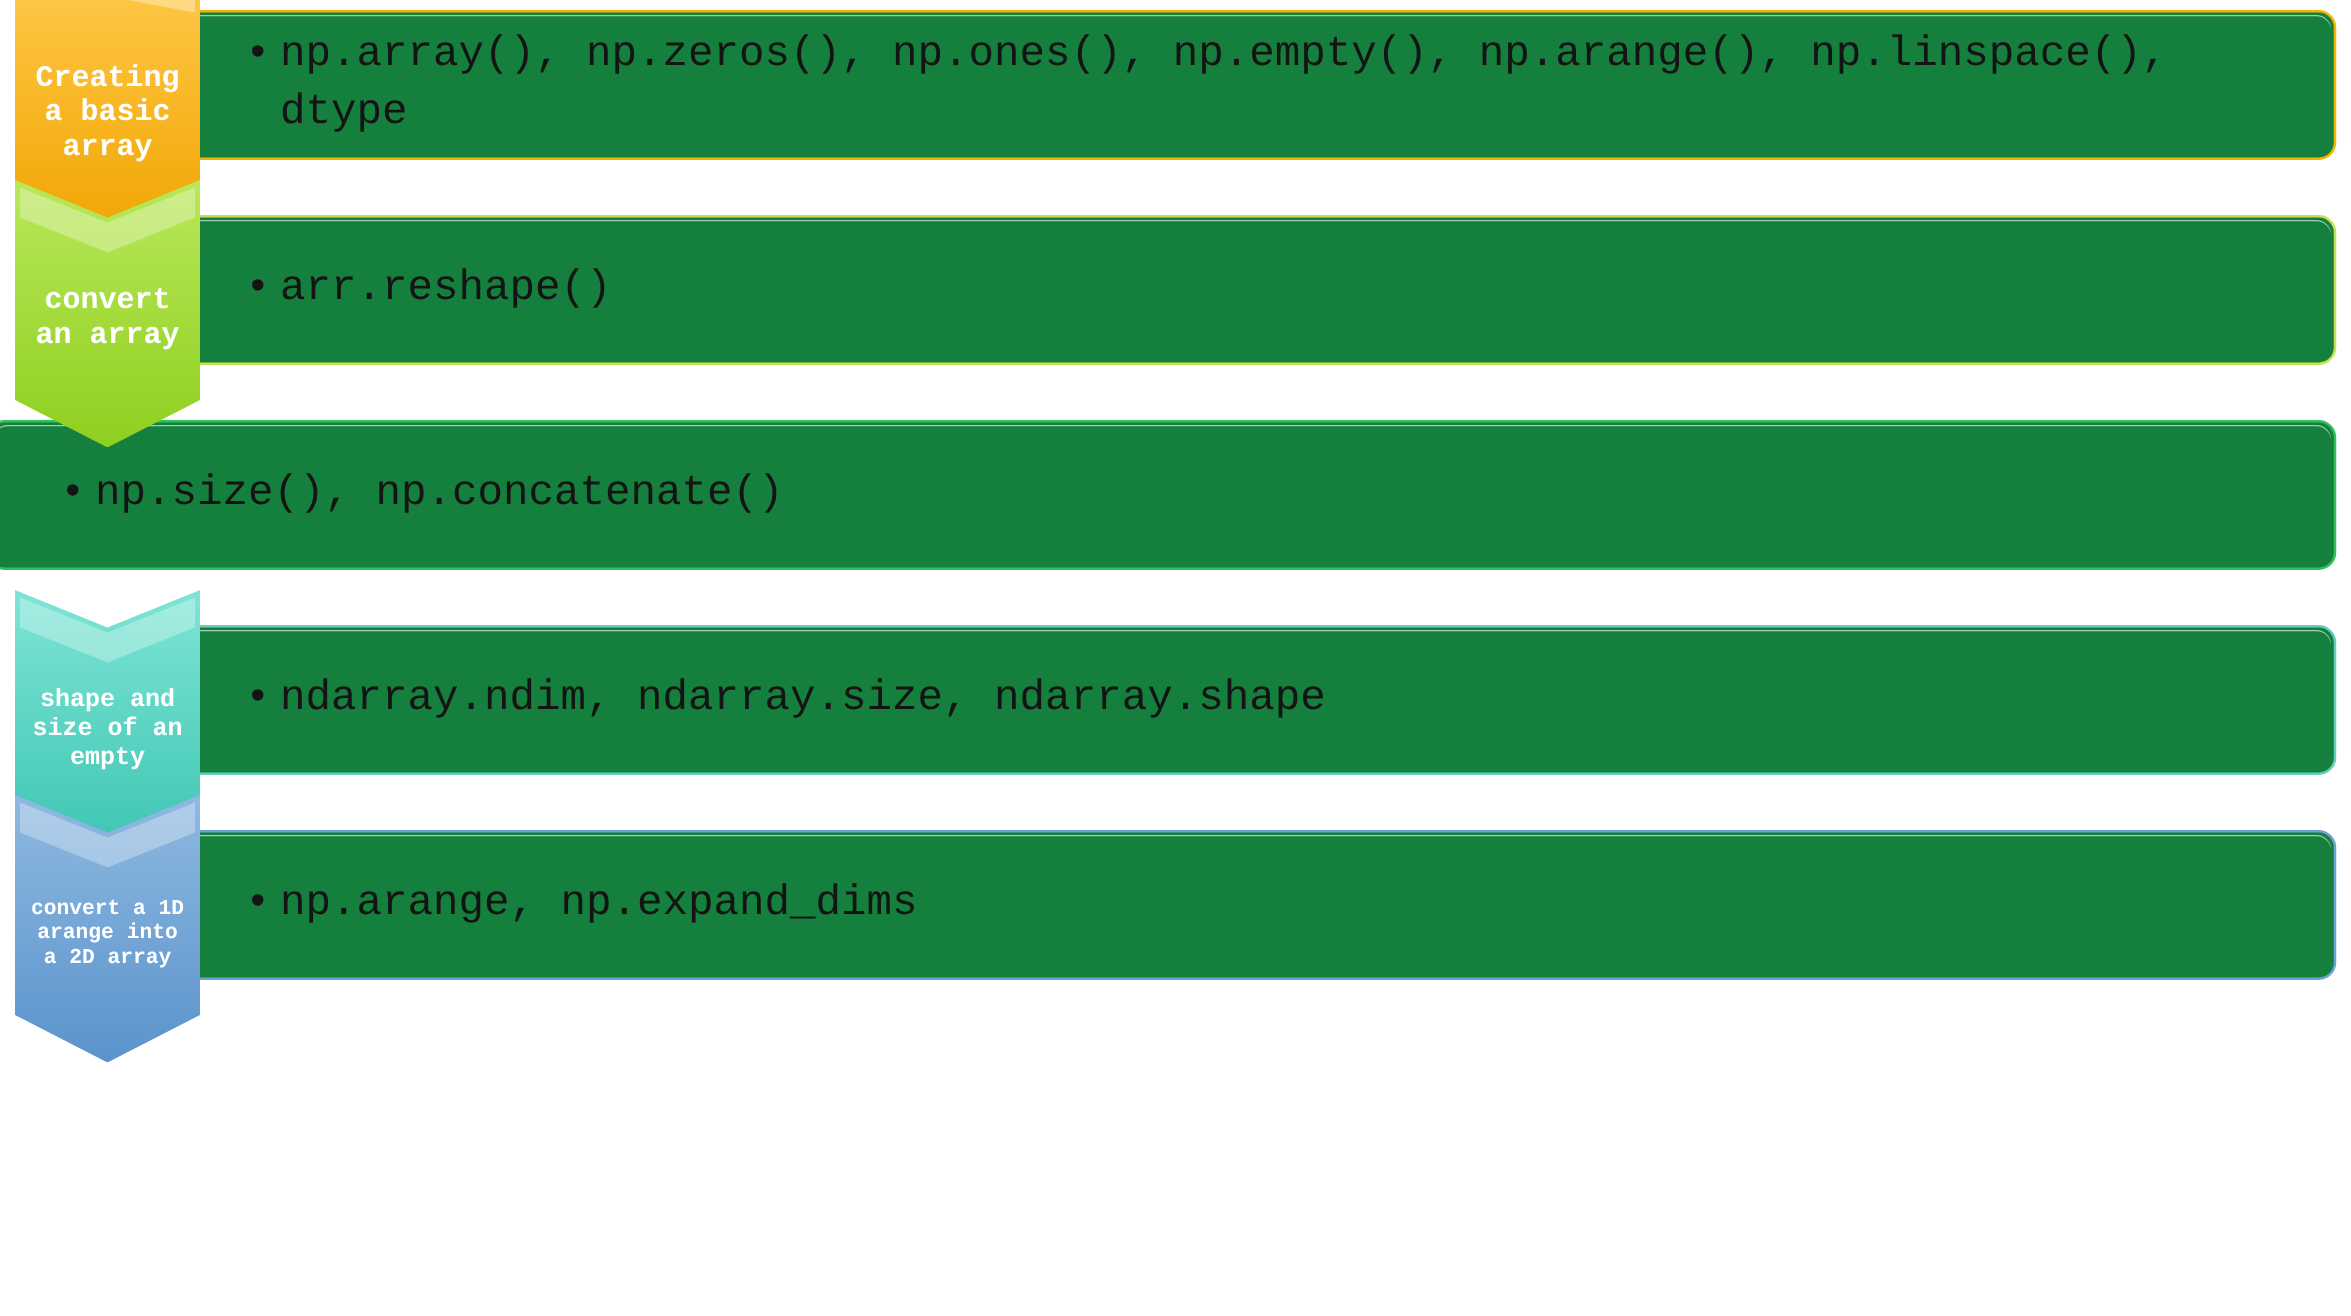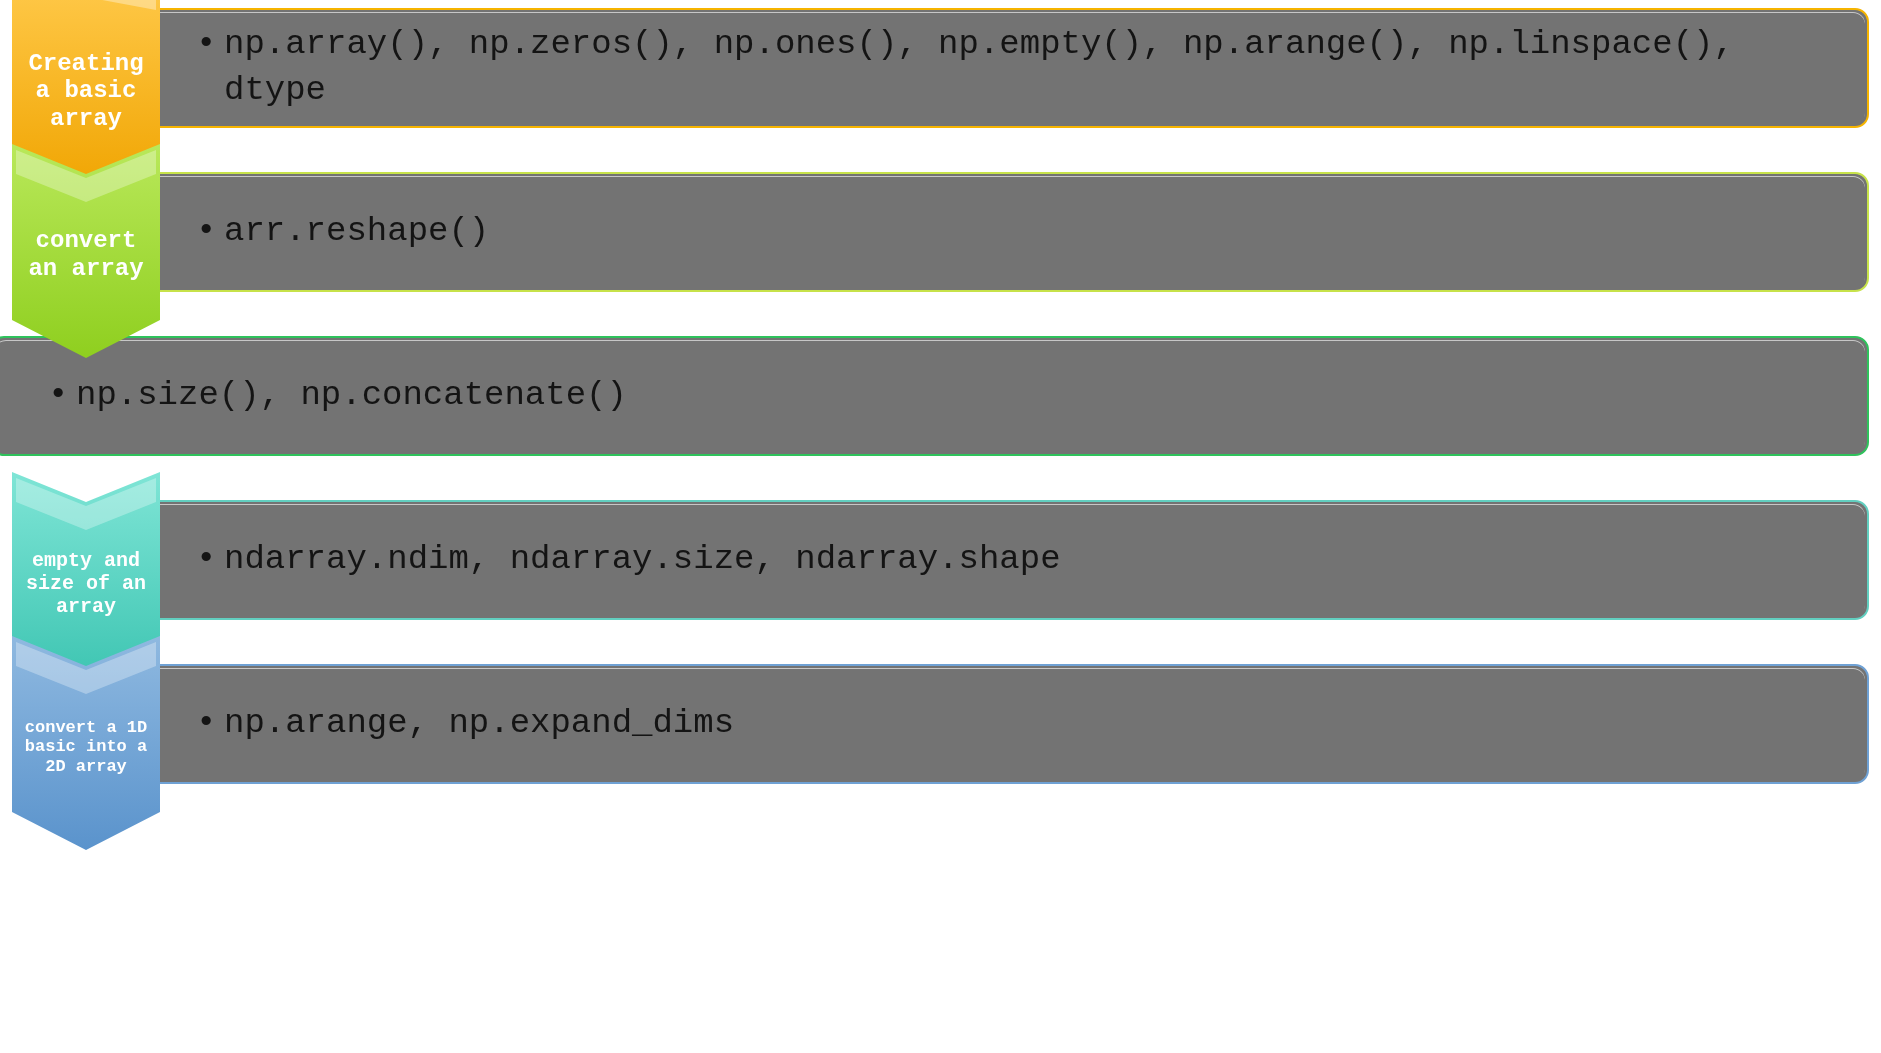--- a/index.html
+++ b/index.html
@@ -41,21 +41,21 @@
     width: 148px;
     height: 214px;       
     z-index: 1;
   }
   .body {
     position: relative;
     flex: 1 1 auto;
     margin-left: -22px;   
     border-radius: 14px;
     border: 2px solid;
-    background: #737373;
+    background: #15803d;
     display: flex;
     align-items: center;
     padding: 12px 28px 12px 56px;
     font-size: 34px;
     color: #141414;
   }
   .body ul { list-style: none; }
   .body li { position: relative; padding-left: 28px; line-height: 1.35; }
   .body li::before {
     content: "•";
@@ -148,42 +148,42 @@
       <svg class="shape" viewBox="0 0 148 214" preserveAspectRatio="none">
         <defs>
           <linearGradient id="g3" x1="0" y1="0" x2="0" y2="1">
             <stop offset="0" stop-color="#7fe5d6"></stop>
             <stop offset="1" stop-color="#3cc4b1"></stop>
           </linearGradient>
         </defs>
         <path d="M0 0 L74 30 L148 0 L148 176 L74 214 L0 176 Z" fill="url(#g3)"></path>
         <path d="M4 6 L74 34 L144 6 L144 30 L74 58 L4 30 Z" fill="rgba(255,255,255,0.3)"></path>
       </svg>
-      <span class="label fs-medium">empty and size of an array</span>
+      <span class="label fs-medium">shape and size of an empty</span>
     </div>
     <div class="body">
       <ul>
           <li>ndarray.ndim, ndarray.size, ndarray.shape</li>
         </ul>
     </div>
   </div>
 
   <div class="row r4" style="--border:#6fa1d4">
     <div class="chevron">
       <svg class="shape" viewBox="0 0 148 214" preserveAspectRatio="none">
         <defs>
           <linearGradient id="g4" x1="0" y1="0" x2="0" y2="1">
             <stop offset="0" stop-color="#8fb9e0"></stop>
             <stop offset="1" stop-color="#5a93cc"></stop>
           </linearGradient>
         </defs>
         <path d="M0 0 L74 30 L148 0 L148 176 L74 214 L0 176 Z" fill="url(#g4)"></path>
         <path d="M4 6 L74 34 L144 6 L144 30 L74 58 L4 30 Z" fill="rgba(255,255,255,0.3)"></path>
       </svg>
-      <span class="label fs-small">convert a 1D basic into a 2D array</span>
+      <span class="label fs-small">convert a 1D arange into a 2D array</span>
     </div>
     <div class="body">
       <ul>
           <li>np.arange, np.expand_dims</li>
         </ul>
     </div>
   </div>
 
 </div>
 

